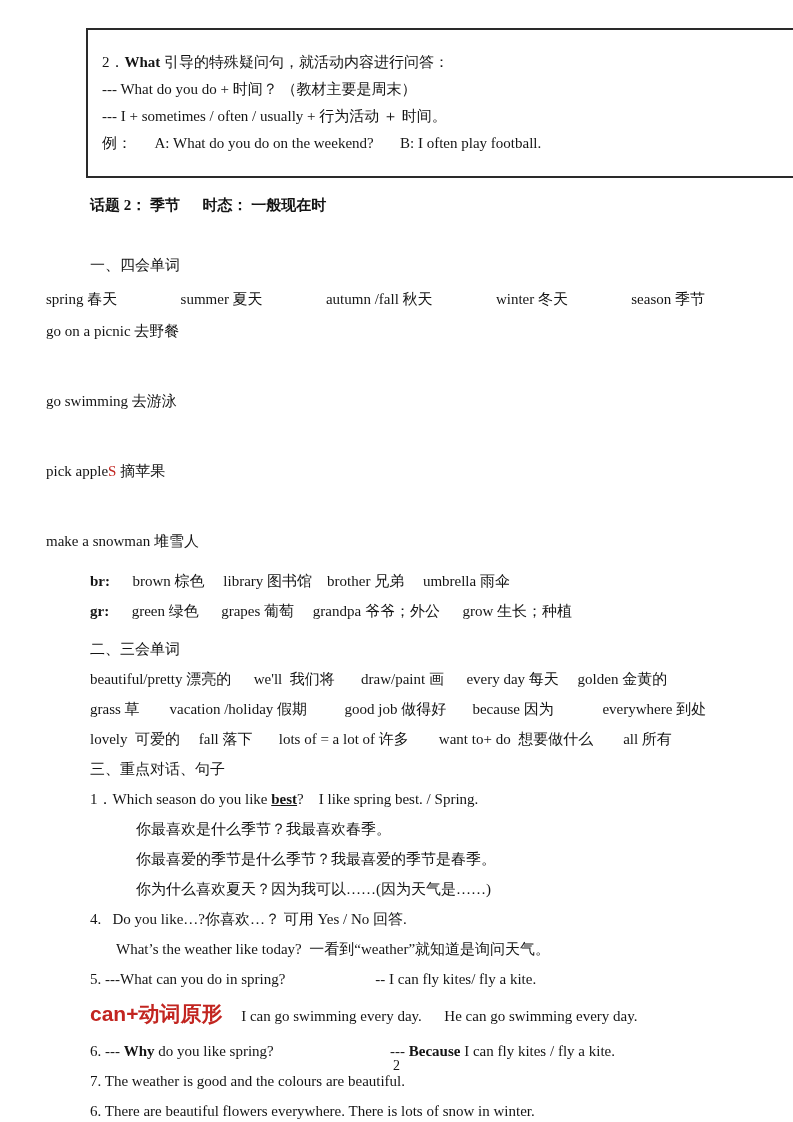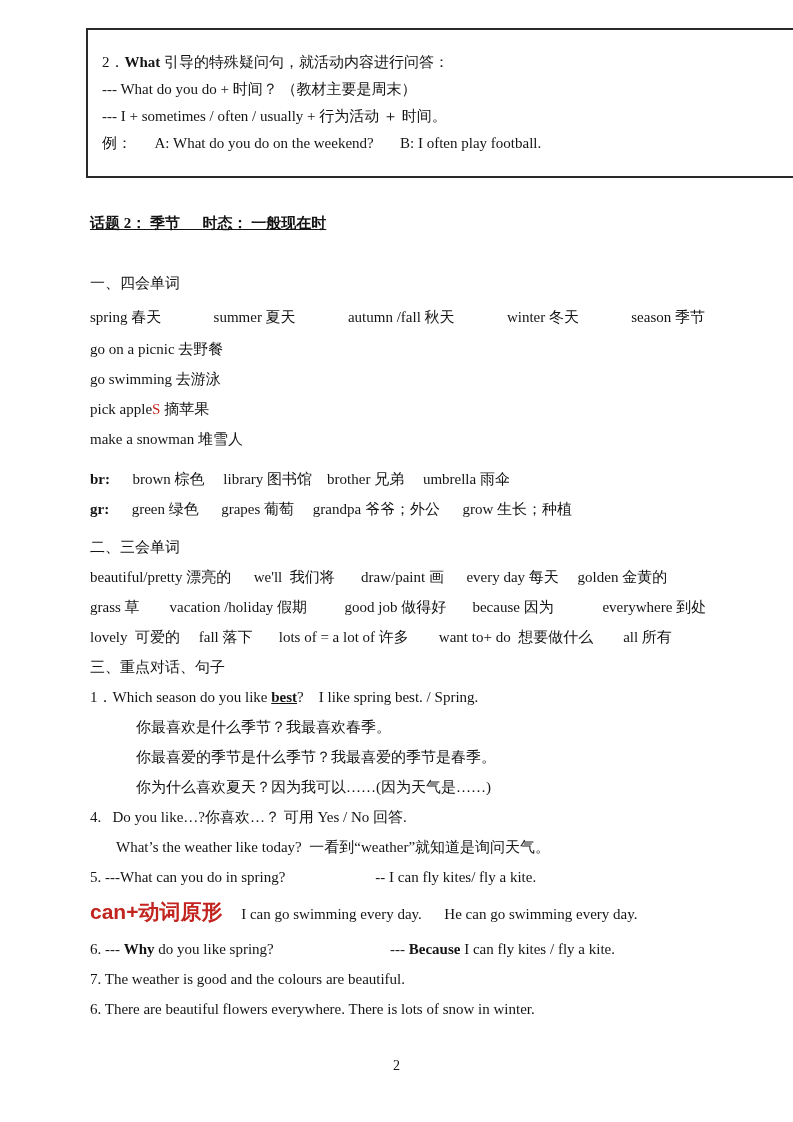--- a/index.html
+++ b/index.html
@@ -27,28 +27,29 @@
   }
   .gbox .p { margin: 0; line-height: 27px; }
   .title {
     margin: 24px 0 0 0;
     text-align: center;
     font-size: 20px;
     font-weight: bold;
     line-height: 30px;
     white-space: pre-wrap;
   }
-  .topicline { margin-top: 30px; font-weight: bold; text-decoration: underline; }
+  .topicline { margin-top: 12px; font-weight: bold; }
   .sechead1 { margin-top: 30px; }
   .vrow {
     display: flex;
     justify-content: space-between;
-    margin: 0 88px 0 90px;
+    margin: 0 88px 0 46px;
     font-size: 15px;
     line-height: 30px;
+    gap: 40px;
   }
   .vrow span { white-space: pre; }
   .mt4 { margin-top: 4px; }
   .mt2 { margin-top: 2px; flex-direction: column; }
   .mt10 { margin-top: 10px; }
   .mt8 { margin-top: 8px; }
   .bold { font-weight: bold; }
   .bu { font-weight: bold; text-decoration: underline; }
   .u { }
   .red { color: var(--red); }

